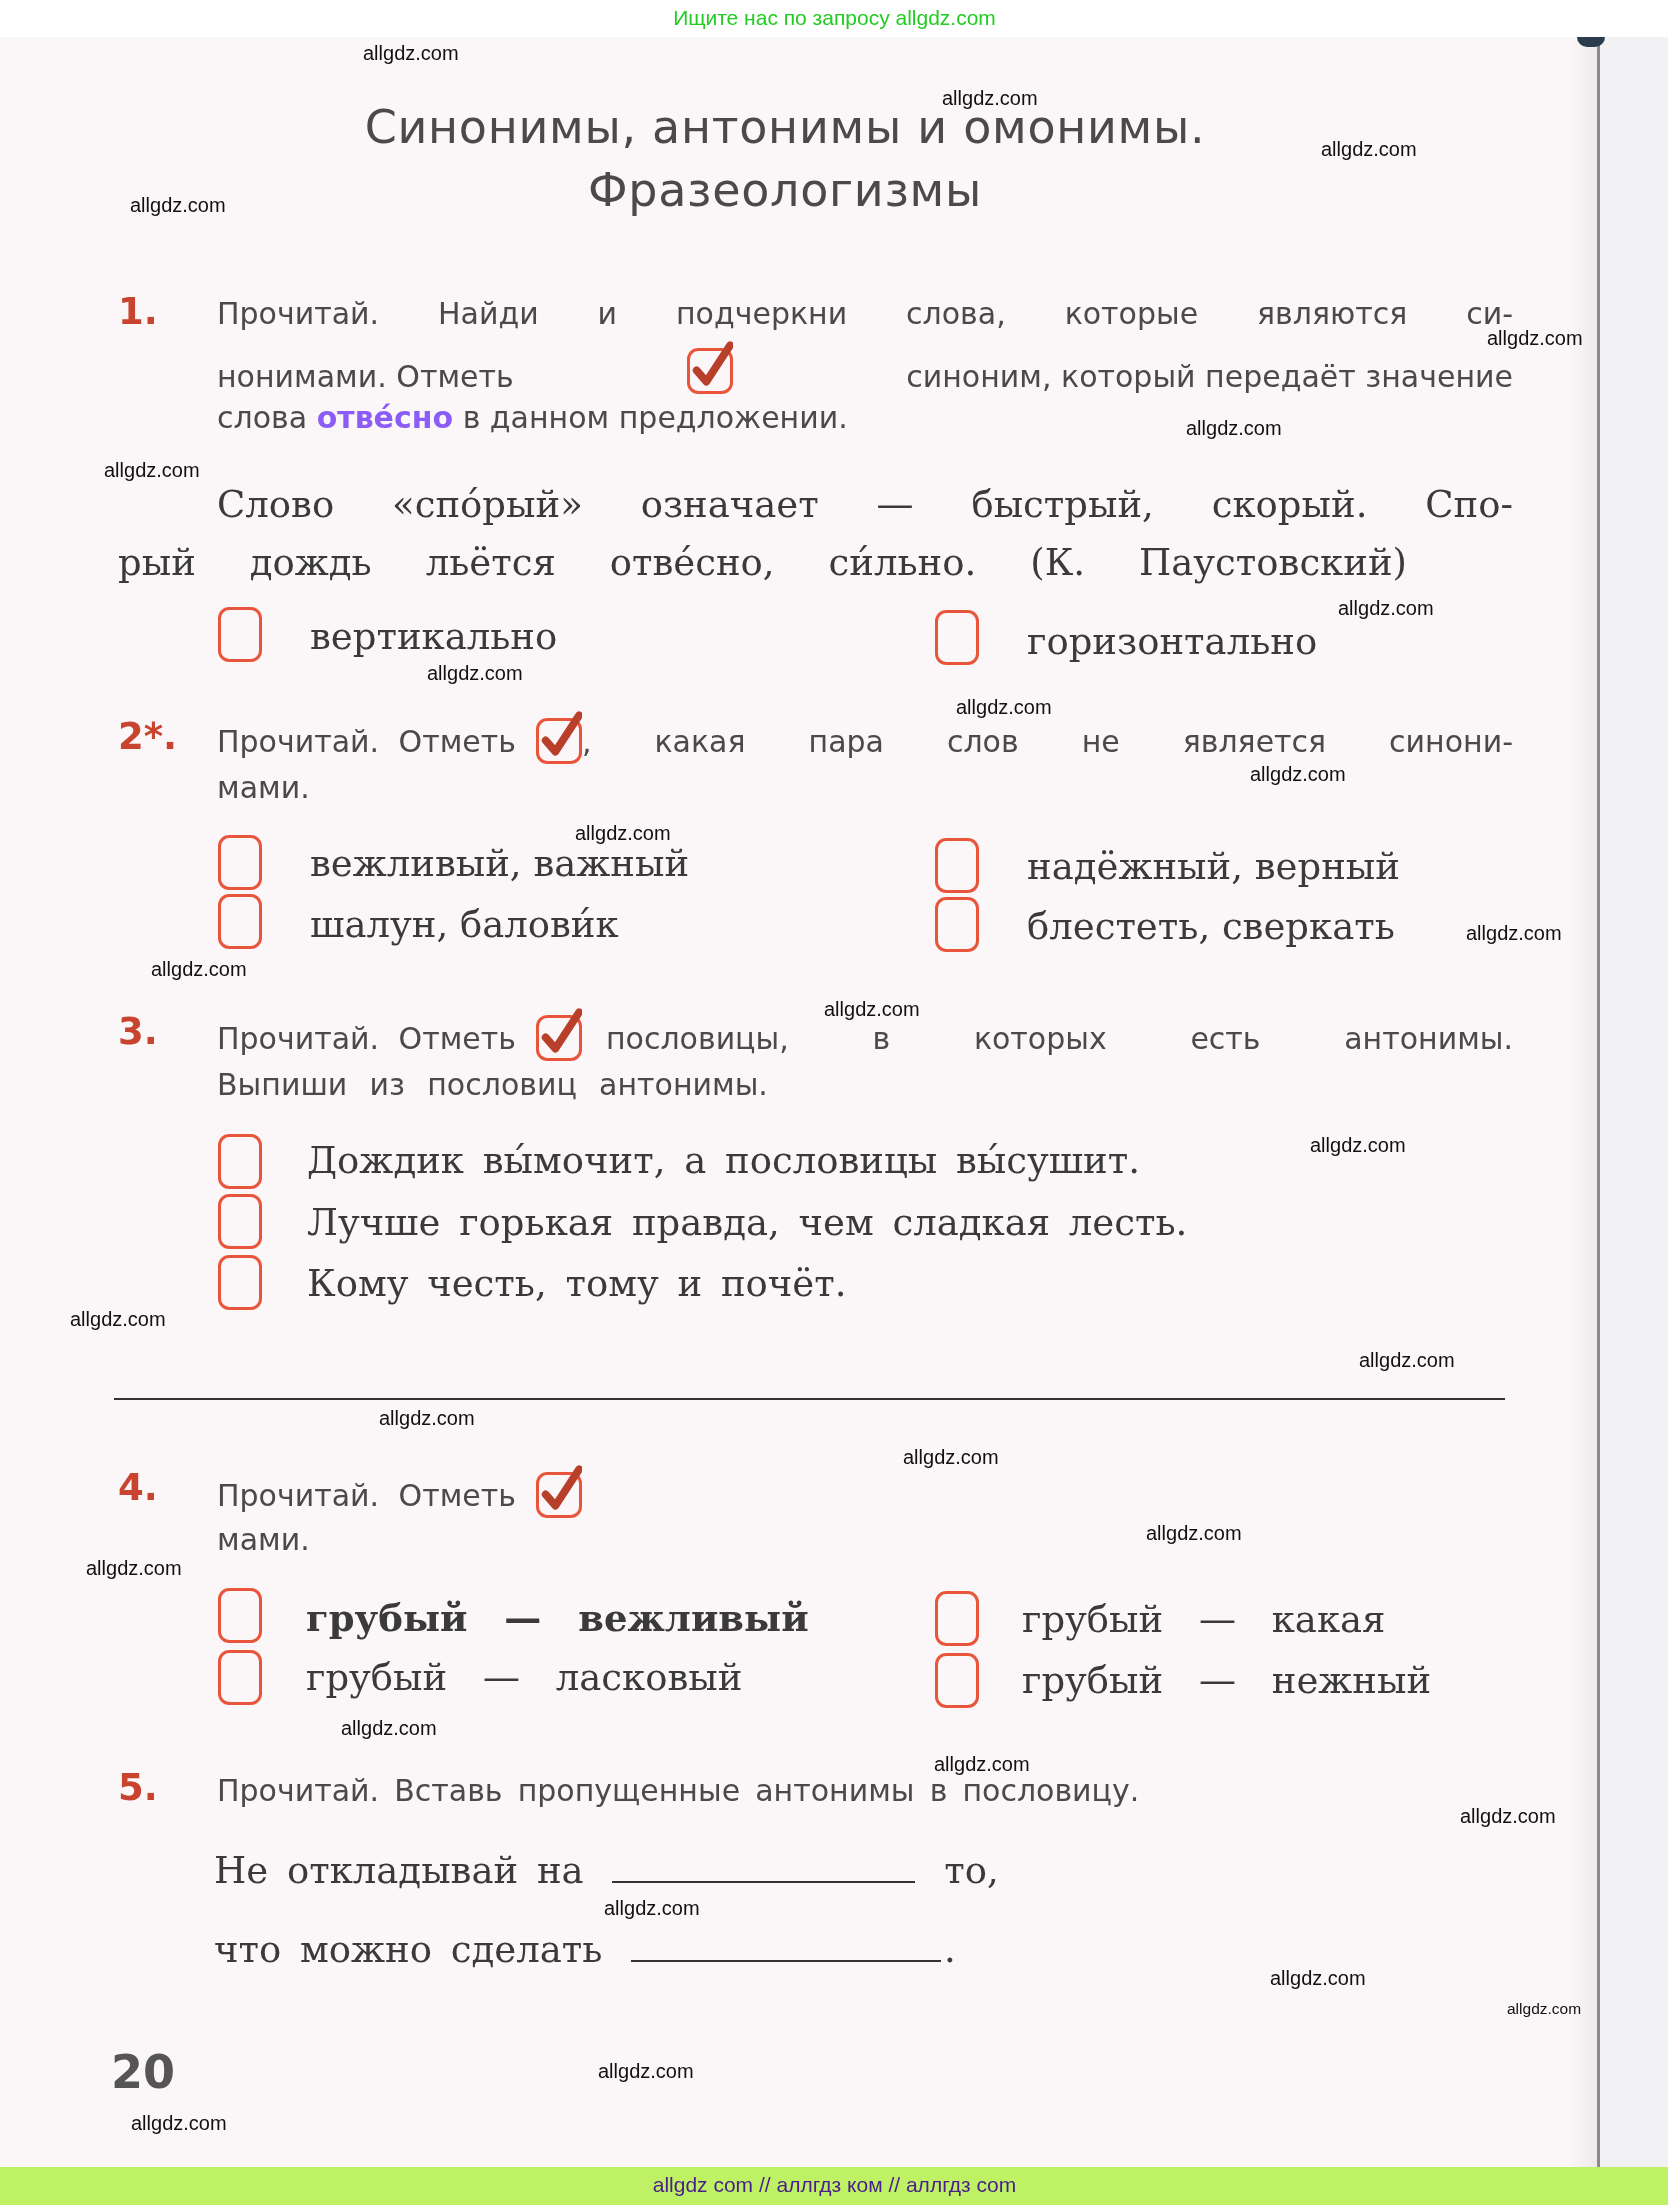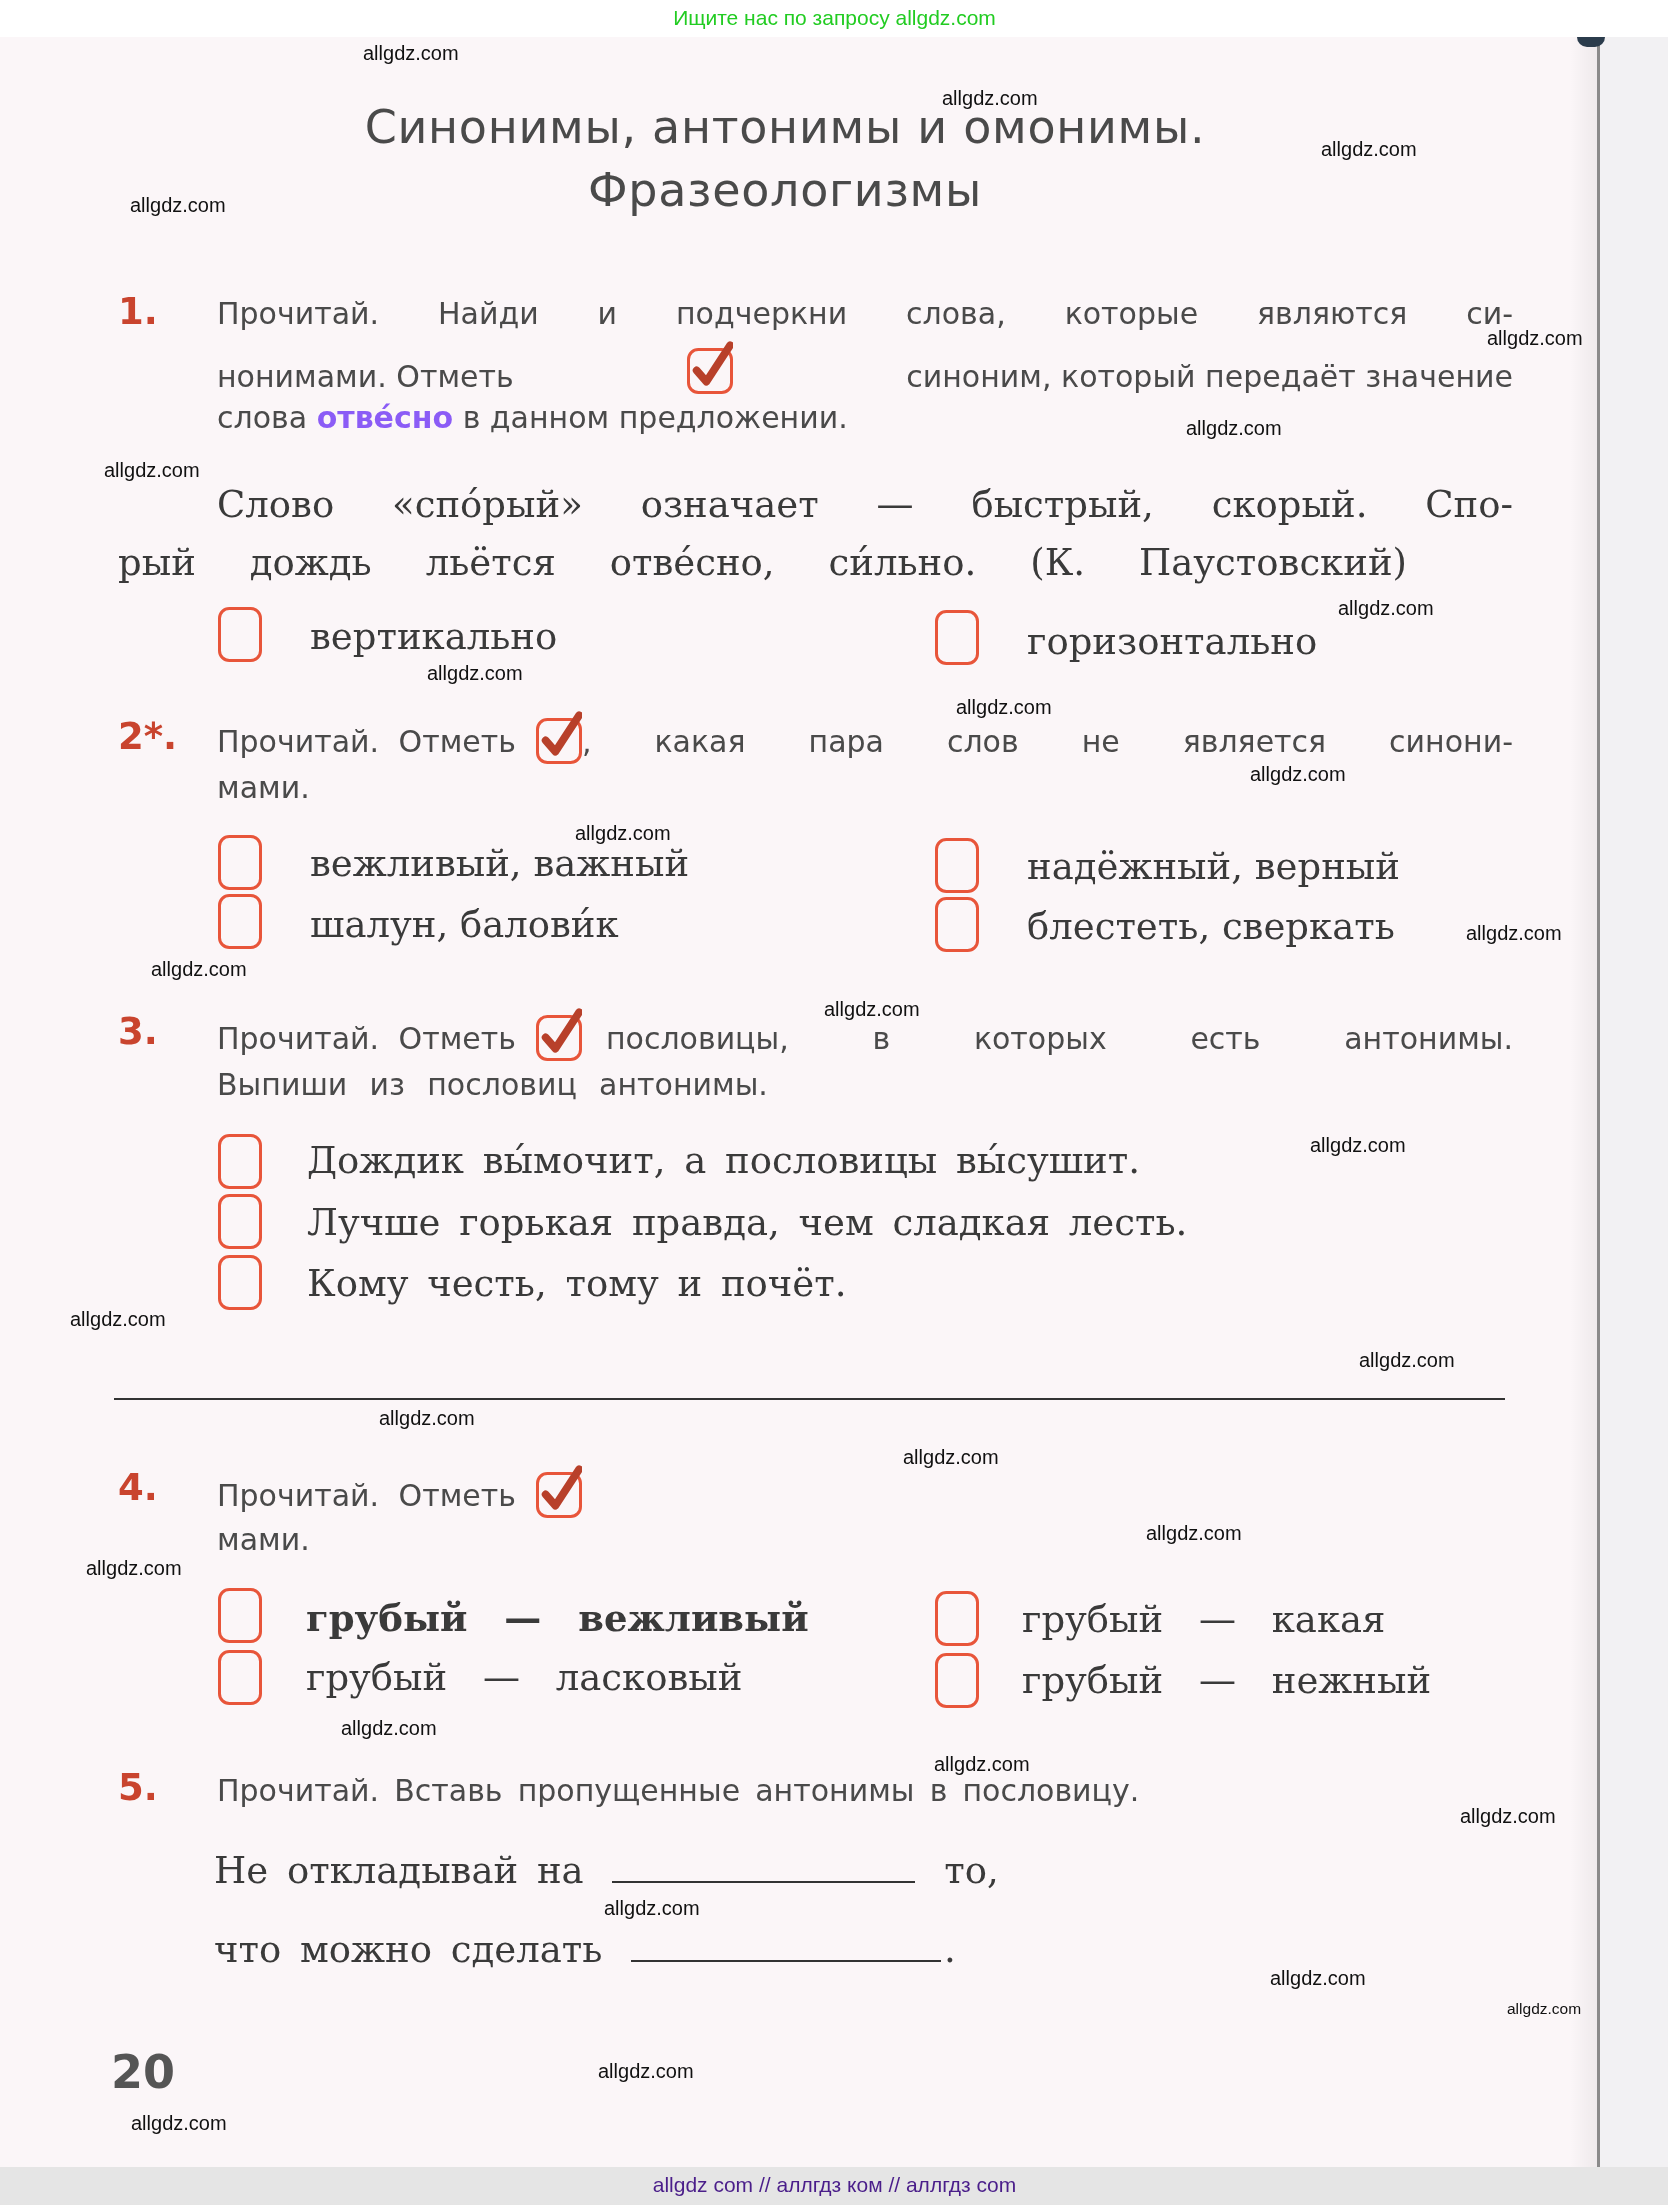--- a/index.html
+++ b/index.html
@@ -4,21 +4,21 @@
 <style>
   html,body{margin:0;padding:0;}
   body{width:1669px;height:2205px;position:relative;background:#ffffff;overflow:hidden;font-family:"DejaVu Sans",sans-serif;}
   .topbar{position:absolute;left:0;top:0;width:1669px;height:37px;background:#fff;text-align:center;}
   .topbar span{font-family:"Liberation Sans",sans-serif;font-size:21px;color:#22cc22;line-height:35px;}
   .page{position:absolute;left:0;top:37px;width:1669px;height:2130px;background:#fbf6f8;}
   .spine{position:absolute;left:1597px;top:37px;width:2.8px;height:2130px;background:#8a8a8a;}
   .spine-shade{position:absolute;left:1570px;top:37px;width:27px;height:2130px;background:linear-gradient(to right,rgba(0,0,0,0),rgba(0,0,0,0.05));}
   .right-page{position:absolute;left:1600px;top:37px;width:69px;height:2130px;background:#f2f1f3;}
   .spine-top{position:absolute;left:1577px;top:37px;width:28px;height:10px;background:#2b3c4c;border-radius:0 0 14px 14px;}
-  .bottombar{position:absolute;left:0;top:2167px;width:1669px;height:39px;background:#e5e5e5;text-align:center;}
+  .bottombar{position:absolute;left:0;top:2167px;width:1669px;height:39px;background:#bef264;text-align:center;}
   .bottombar span{font-family:"Liberation Sans",sans-serif;font-size:21px;color:#4a1e8a;line-height:35px;}
 
   .title{position:absolute;left:0;width:1570px;text-align:center;font-family:"DejaVu Sans",sans-serif;font-weight:normal;color:#4a4a4a;font-size:46px;letter-spacing:0.7px;}
   .sans{font-family:"DejaVu Sans",sans-serif;color:#4a4a4a;font-size:30px;}
   .serif{font-family:"DejaVu Serif",serif;color:#3a3a3a;font-size:37px;}
   .line{position:absolute;white-space:nowrap;}
   .num{position:absolute;font-family:"DejaVu Sans",sans-serif;font-weight:bold;font-size:37px;color:#c9442e;}
   .box{position:absolute;width:44px;height:44px;border:3.5px solid #e8553a;border-radius:11.3px;background:transparent;box-sizing:border-box;}
   .box.tall{height:55px;}
   .check{display:inline-block;position:relative;width:46px;height:46px;border:3.5px solid #e8553a;border-radius:11.3px;box-sizing:border-box;vertical-align:middle;margin:0 5.6px;}

